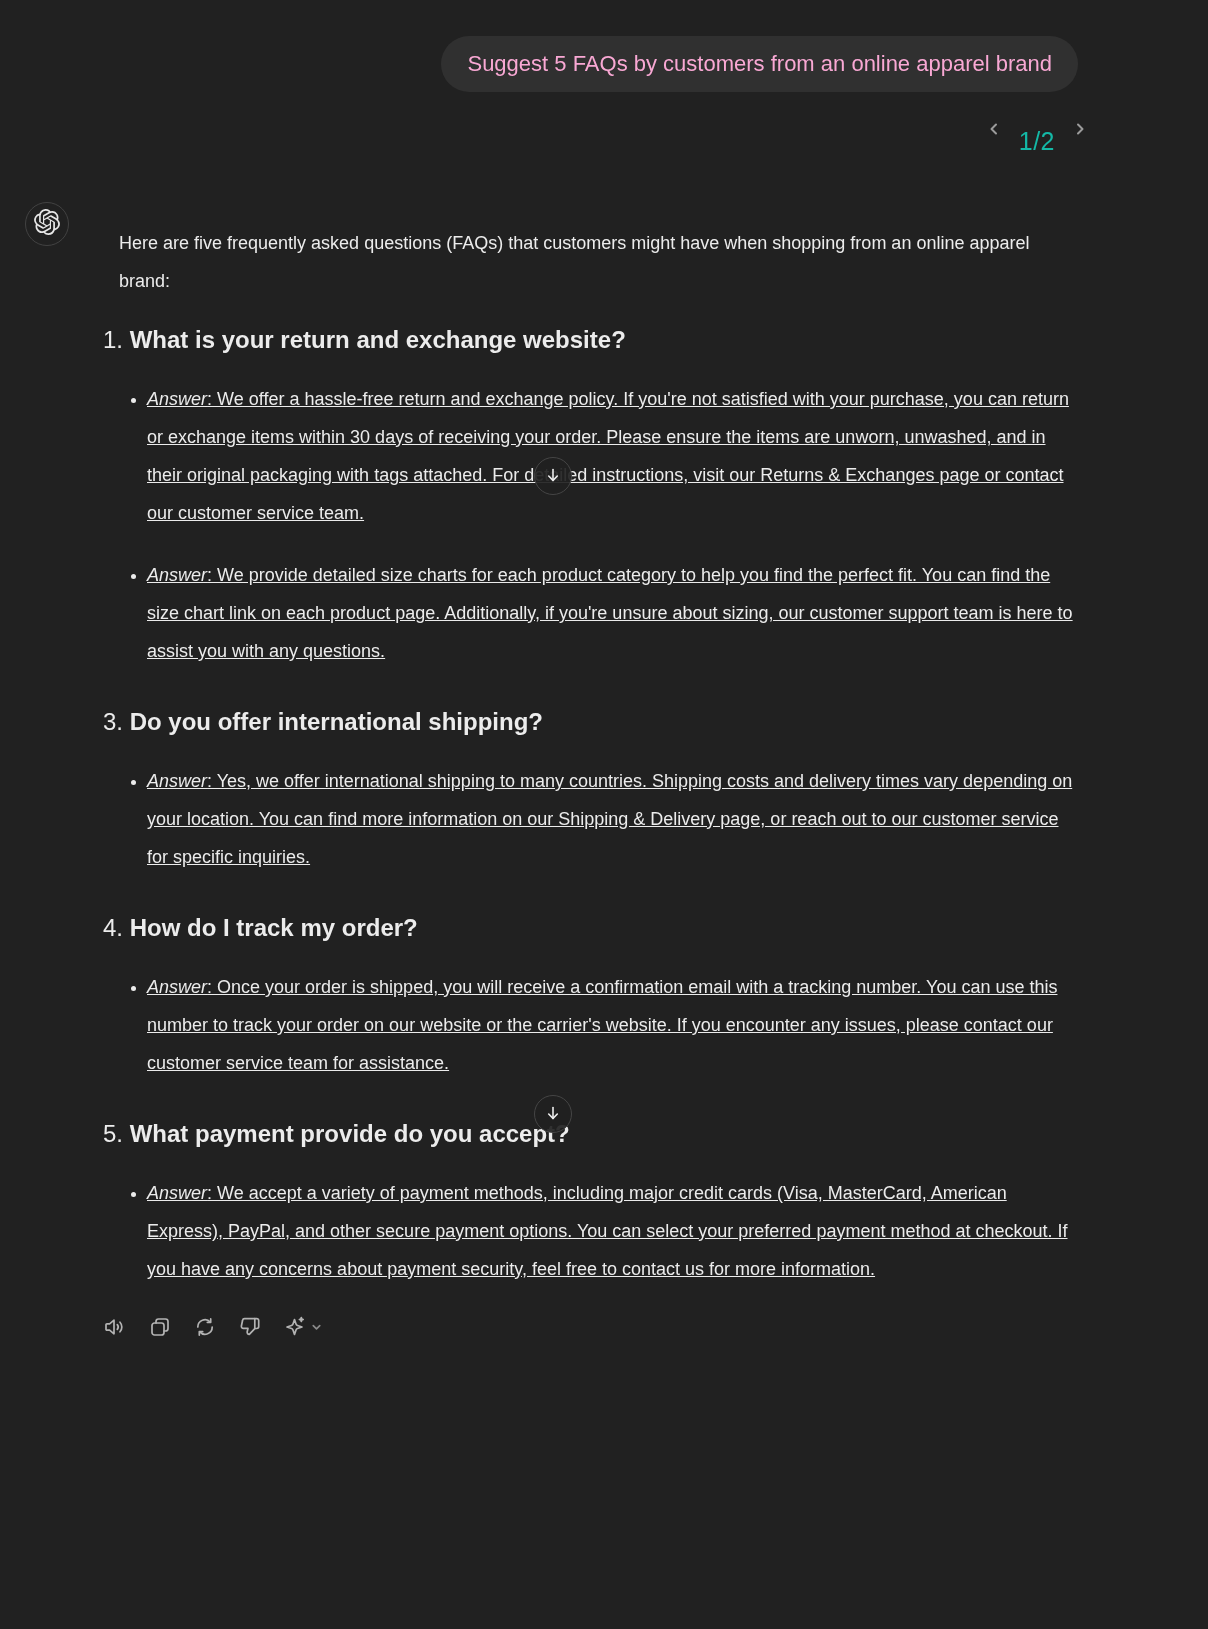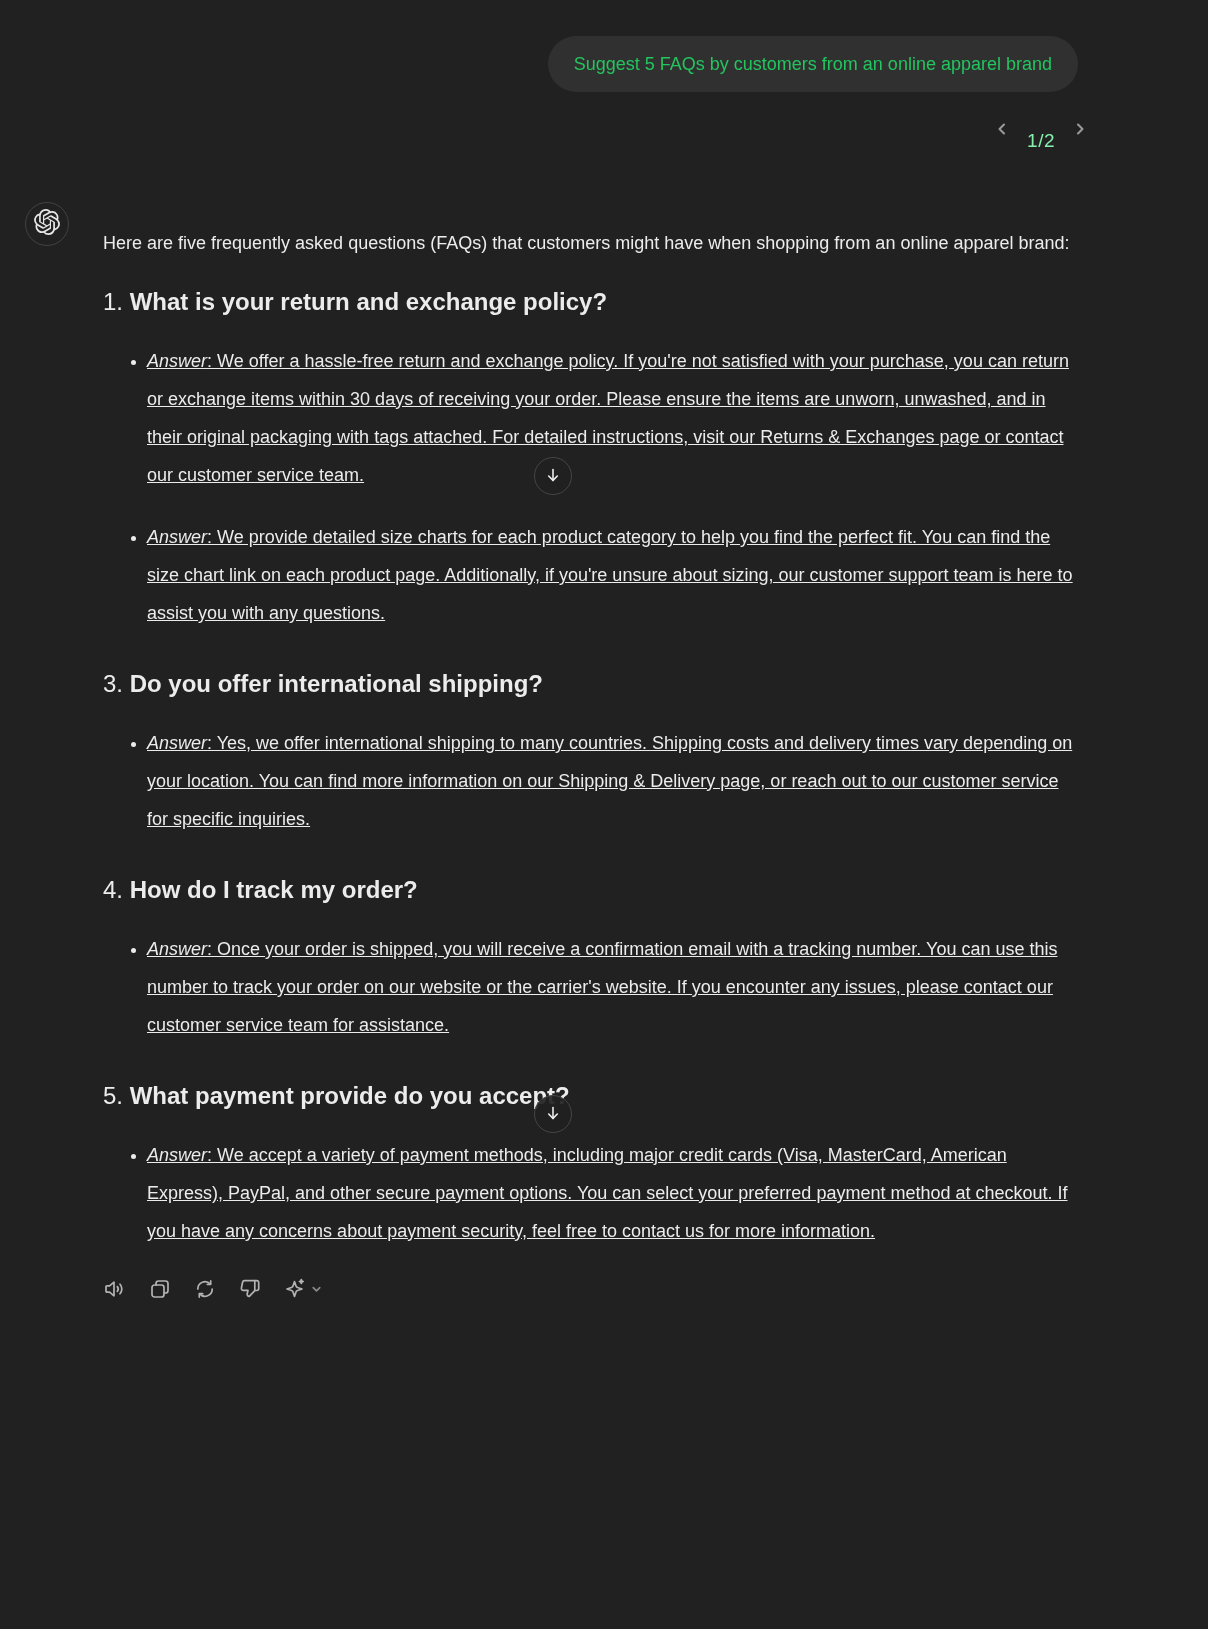--- a/index.html
+++ b/index.html
@@ -15,58 +15,58 @@
   }
   .page{position:relative;width:1208px;height:1629px;}
 
   
   .user-row{
     display:flex;justify-content:flex-end;
     padding:36px 130px 0 103px;
   }
   .user-bubble{
     background:#303030;
-    color:#22c55e;
+    color:#f9a8d4;
     border-radius:28px;
     padding:14px 26px;
     line-height:28px;
     max-width:720px;
-    font-size:18px;
+    font-size:22px;
   }
 
   
   .pager{
     display:flex;justify-content:flex-end;align-items:center;
     gap:15px;
     margin:22px 118px 0 0;
     height:30px;
     color:#c7c7c7;
   }
-  .pager-label{font-size:19px;color:#86efac;letter-spacing:.5px;margin-top:24px;}
+  .pager-label{font-size:25px;color:#14b8a6;letter-spacing:.5px;margin-top:24px;}
   .pager-btn{background:none;border:none;padding:2px;cursor:pointer;display:flex;align-items:center;}
   .pager-btn svg{display:block;}
 
   
   .assistant-row{
     position:relative;
     margin:80px 128px 0 103px;
     width:980px;
   }
   .avatar{
     position:absolute;
     left:-78px;top:-22px;
     width:44px;height:44px;
     border:1px solid #424242;
     border-radius:50%;
     display:flex;align-items:center;justify-content:center;
     box-sizing:border-box;
   }
   .avatar svg{width:26px;height:26px;}
 
-  .md p{margin:0;line-height:38px;}
+  .md p{margin:16px;line-height:38px;}
   .faq-heading{
     font-size:24px;line-height:32px;
     margin:36px 0 0;
     font-weight:400;
     color:#ececec;
   }
   .faq-heading .q{font-weight:700;}
   .faq-heading.first{margin-top:24px;}
   ul.answer{
     margin:24px 0 0;
@@ -142,21 +142,21 @@
       <span>
         <svg viewBox="0 0 24 24" width="26" height="26" fill="#e6e6e6">
             <path d="M22.2819 9.8211a5.9847 5.9847 0 0 0-.5157-4.9108 6.0462 6.0462 0 0 0-6.5098-2.9A6.0651 6.0651 0 0 0 4.9807 4.1818a5.9847 5.9847 0 0 0-3.9977 2.9 6.0462 6.0462 0 0 0 .7427 7.0966 5.98 5.98 0 0 0 .511 4.9107 6.051 6.051 0 0 0 6.5146 2.9001A5.9847 5.9847 0 0 0 13.2599 24a6.0557 6.0557 0 0 0 5.7718-4.2058 5.9894 5.9894 0 0 0 3.9977-2.9001 6.0557 6.0557 0 0 0-.7475-7.073zM13.2599 22.4301a4.4755 4.4755 0 0 1-2.8764-1.0408l.1419-.0804 4.7783-2.7582a.7948.7948 0 0 0 .3927-.6813v-6.7369l2.02 1.1686a.071.071 0 0 1 .038.0615v5.5826a4.504 4.504 0 0 1-4.4945 4.4849zm-9.6607-4.1254a4.4708 4.4708 0 0 1-.5346-3.0137l.142.0852 4.783 2.7582a.7712.7712 0 0 0 .7806 0l5.8428-3.3685v2.3324a.0804.0804 0 0 1-.0332.0615L9.74 19.9502a4.4992 4.4992 0 0 1-6.1408-1.6455zM2.3408 7.8956a4.485 4.485 0 0 1 2.3655-1.9728V11.6a.7664.7664 0 0 0 .3879.6765l5.8144 3.3543-2.0201 1.1685a.0757.0757 0 0 1-.071 0l-4.8303-2.7865a4.504 4.504 0 0 1-1.6464-6.1472zm16.5963 3.8558-5.8334-3.3874L15.1192 7.2a.0757.0757 0 0 1 .071 0l4.8303 2.7913a4.4944 4.4944 0 0 1-.6765 8.1042v-5.6772a.79.79 0 0 0-.4069-.6669zm2.0107-3.0231-.142-.0852-4.7735-2.7818a.7759.7759 0 0 0-.7854 0L9.409 9.2297V6.8974a.0662.0662 0 0 1 .0284-.0615l4.8303-2.7866a4.4992 4.4992 0 0 1 6.6802 4.66zM8.3065 12.863l-2.02-1.1638a.0804.0804 0 0 1-.038-.0567V6.0742a4.4992 4.4992 0 0 1 7.3757-3.4537l-.142.0805L8.704 5.459a.7948.7948 0 0 0-.3927.6813zm1.0976-2.3654 2.602-1.4998 2.6069 1.4998v2.9994l-2.5974 1.4997-2.6067-1.4997z"></path>
           </svg>
       </span>
     </div>
 
     <div class="md">
       <p class="intro">Here are five frequently asked questions (FAQs) that customers might have when shopping from an online apparel brand:</p>
 
-      <h3 class="faq-heading first"><span class="num">1.</span> <span class="q">What is your return and exchange policy?</span></h3>
+      <h3 class="faq-heading first"><span class="num">1.</span> <span class="q">What is your return and exchange website?</span></h3>
       <ul class="answer">
         <li><em class="ans-label">Answer</em><span>: We offer a hassle-free return and exchange policy. If you're not satisfied with your purchase, you can return or exchange items within 30 days of receiving your order. Please ensure the items are unworn, unwashed, and in their original packaging with tags attached. For detailed instructions, visit our Returns &amp; Exchanges page or contact our customer service team.</span></li>
       </ul>
 
       <ul class="answer">
         <li><em class="ans-label">Answer</em><span>: We provide detailed size charts for each product category to help you find the perfect fit. You can find the size chart link on each product page. Additionally, if you're unsure about sizing, our customer support team is here to assist you with any questions.</span></li>
       </ul>
 
       <h3 class="faq-heading"><span class="num">3.</span> <span class="q">Do you offer international shipping?</span></h3>
       <ul class="answer">

